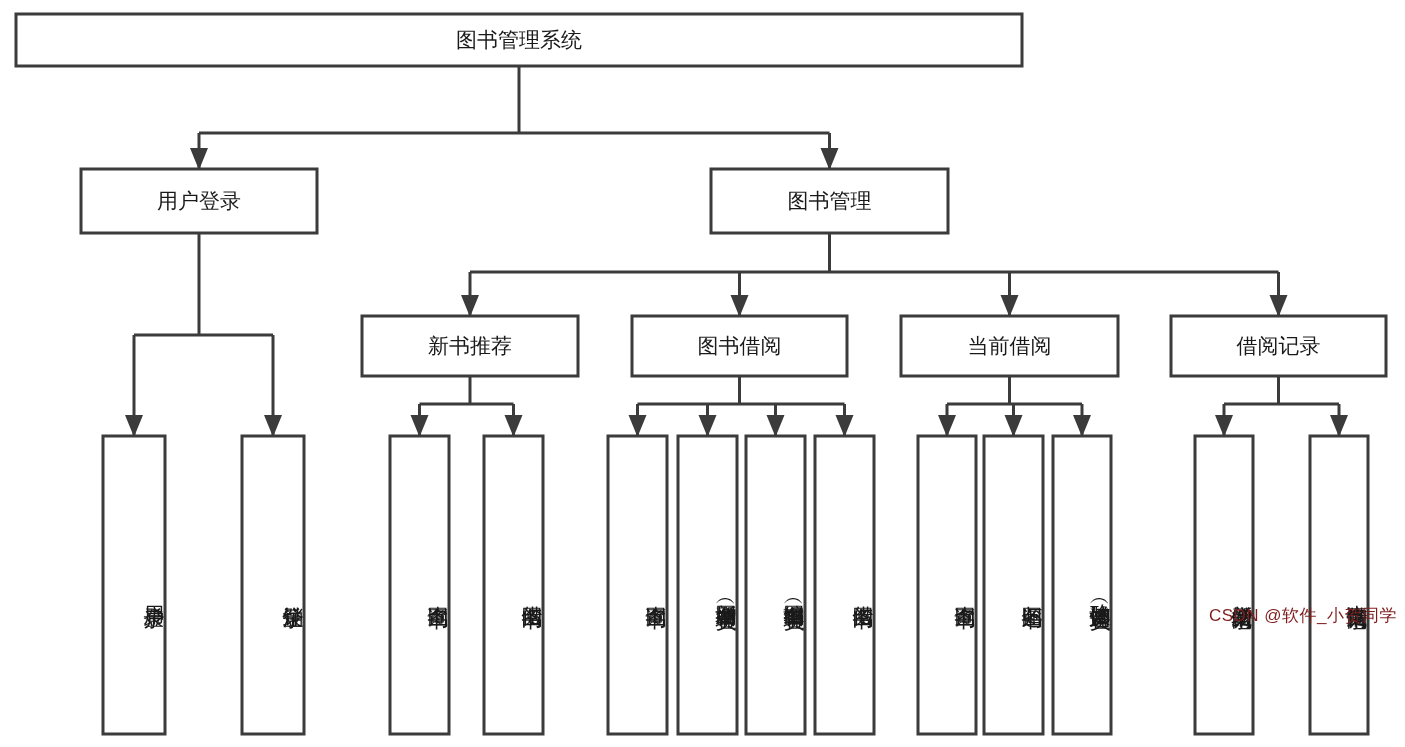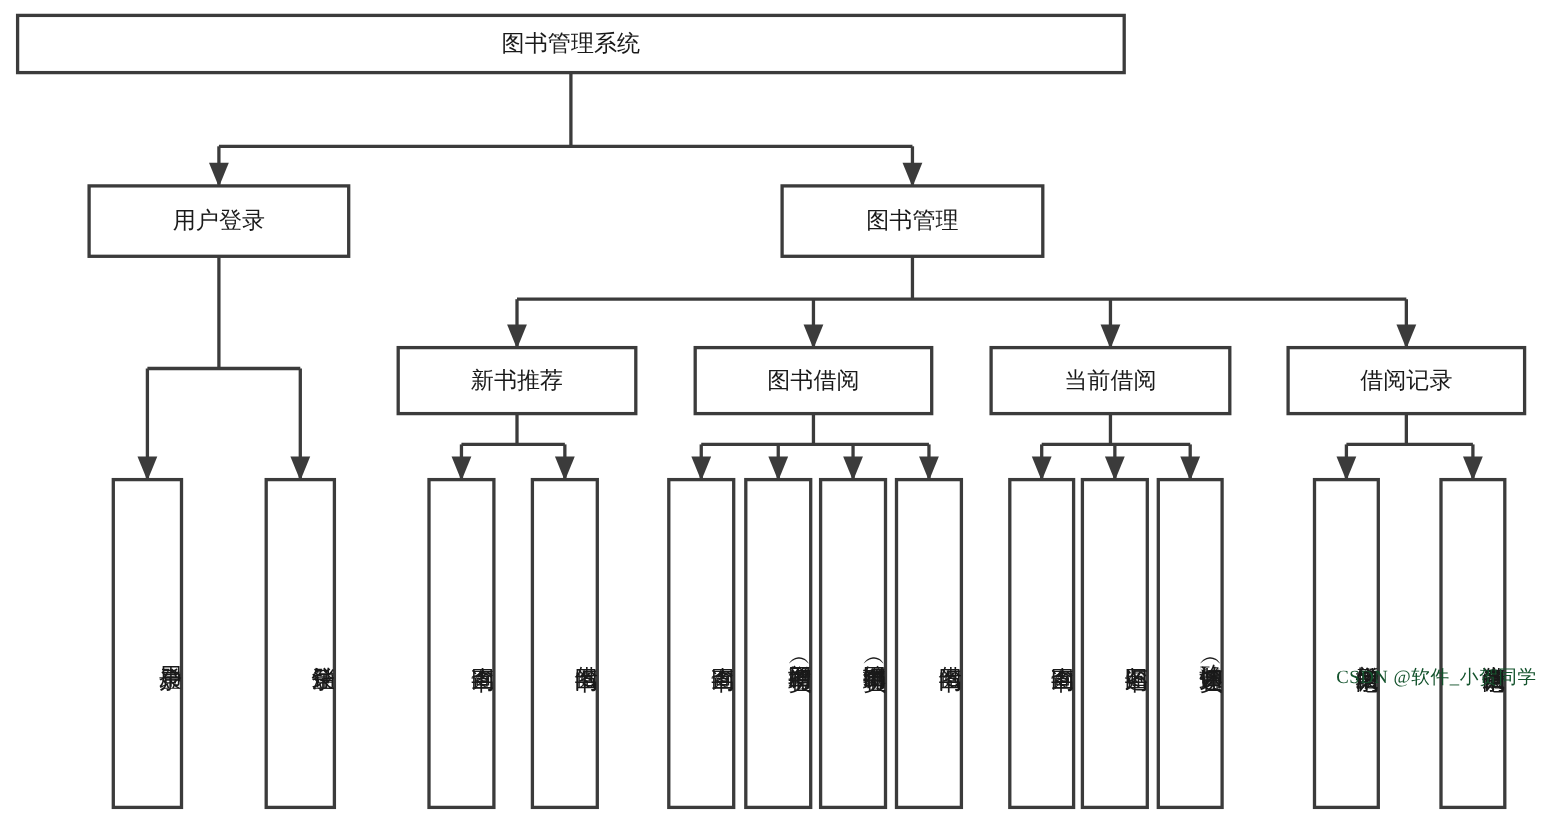--- a/index.html
+++ b/index.html
@@ -61,23 +61,23 @@
     display: flex;
     align-items: flex-start;
     justify-content: center;
     white-space: nowrap;
     pointer-events: none;
   }
   .watermark {
     position: absolute;
     right: 8px;
     bottom: 6px;
-    font-family: Liberation Serif, serif;
+    font-family: Liberation Sans, sans-serif;
     font-size: 17px;
-    color: #14532d;
+    color: #7f1d1d;
     letter-spacing: 0.5px;
     white-space: nowrap;
   }
 </style>
 </head>
 <body>
 
 <div id="diagram-root">
 
   <svg id="flow" viewBox="0 0 1405 747" xmlns="http://www.w3.org/2000/svg">

